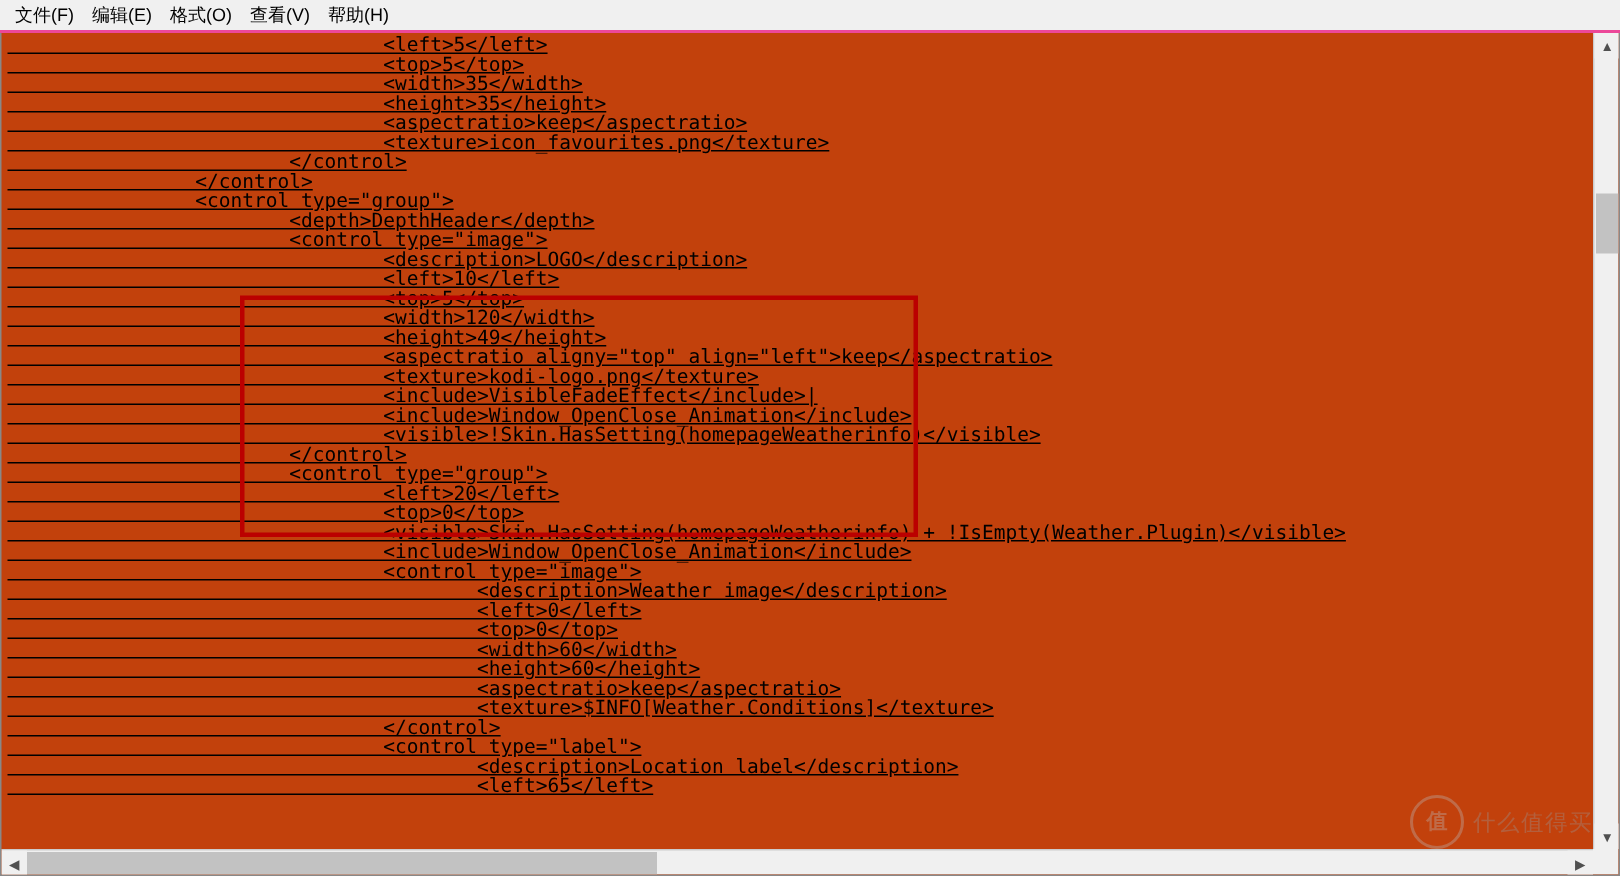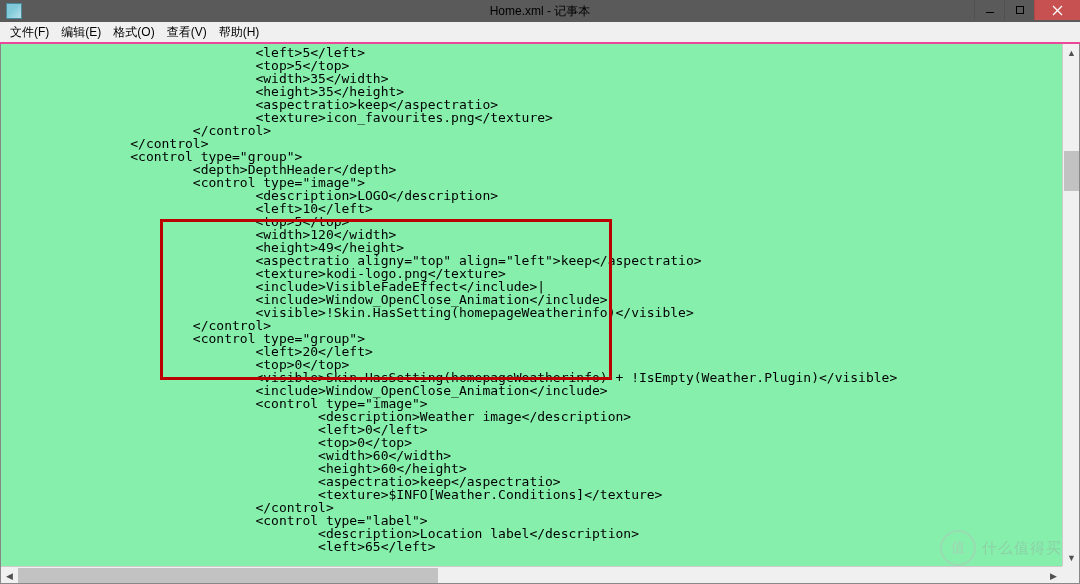--- a/index.html
+++ b/index.html
@@ -74,25 +74,26 @@
       align-items: center;
       padding-left: 4px;
     }
     .menu-item {
       padding: 0 6px;
       font-size: 12px;
       color: #000;
     }
     .editor {
       flex: 1;
-      background: #86efac;
+      background: #c2410c;
       position: relative;
       overflow: hidden;
       border: 1px solid #888;
       border-top: none;
+      text-decoration: underline;
     }
     .editor-content {
       font-family: "SimSun", "MS Gothic", monospace;
       font-size: 13px;
       line-height: 13px;
       white-space: pre;
       padding: 2px 0 0 4px;
       color: #000;
       letter-spacing: 0;
     }
@@ -180,42 +181,20 @@
       font-size: 15px;
       font-weight: normal;
       letter-spacing: 1px;
     }
   </style>
 </head>
 <body>
 
 <div class="window">
 
-  <div class="titlebar">
-    <div class="titlebar-icon"></div>
-    <div class="titlebar-title">Home.xml - 记事本</div>
-    <div class="titlebar-buttons">
-      <div class="tb-btn">
-        <svg width="10" height="10" viewBox="0 0 10 10">
-            <line x1="1" y1="7.5" x2="9" y2="7.5" stroke="#000" stroke-width="1"></line>
-          </svg>
-      </div>
-      <div class="tb-btn">
-        <svg width="10" height="10" viewBox="0 0 10 10">
-            <rect x="1.5" y="1.5" width="7" height="7" fill="none" stroke="#000" stroke-width="1"></rect>
-          </svg>
-      </div>
-      <div class="tb-btn tb-close">
-        <svg width="11" height="11" viewBox="0 0 11 11">
-            <line x1="1" y1="1" x2="10" y2="10" stroke="#fff" stroke-width="1.2"></line>
-            <line x1="10" y1="1" x2="1" y2="10" stroke="#fff" stroke-width="1.2"></line>
-          </svg>
-      </div>
-    </div>
-  </div>
 
   <div class="menubar">
     <div class="menu-item">文件(F)</div>
     <div class="menu-item">编辑(E)</div>
     <div class="menu-item">格式(O)</div>
     <div class="menu-item">查看(V)</div>
     <div class="menu-item">帮助(H)</div>
   </div>
 
   <div class="editor">

